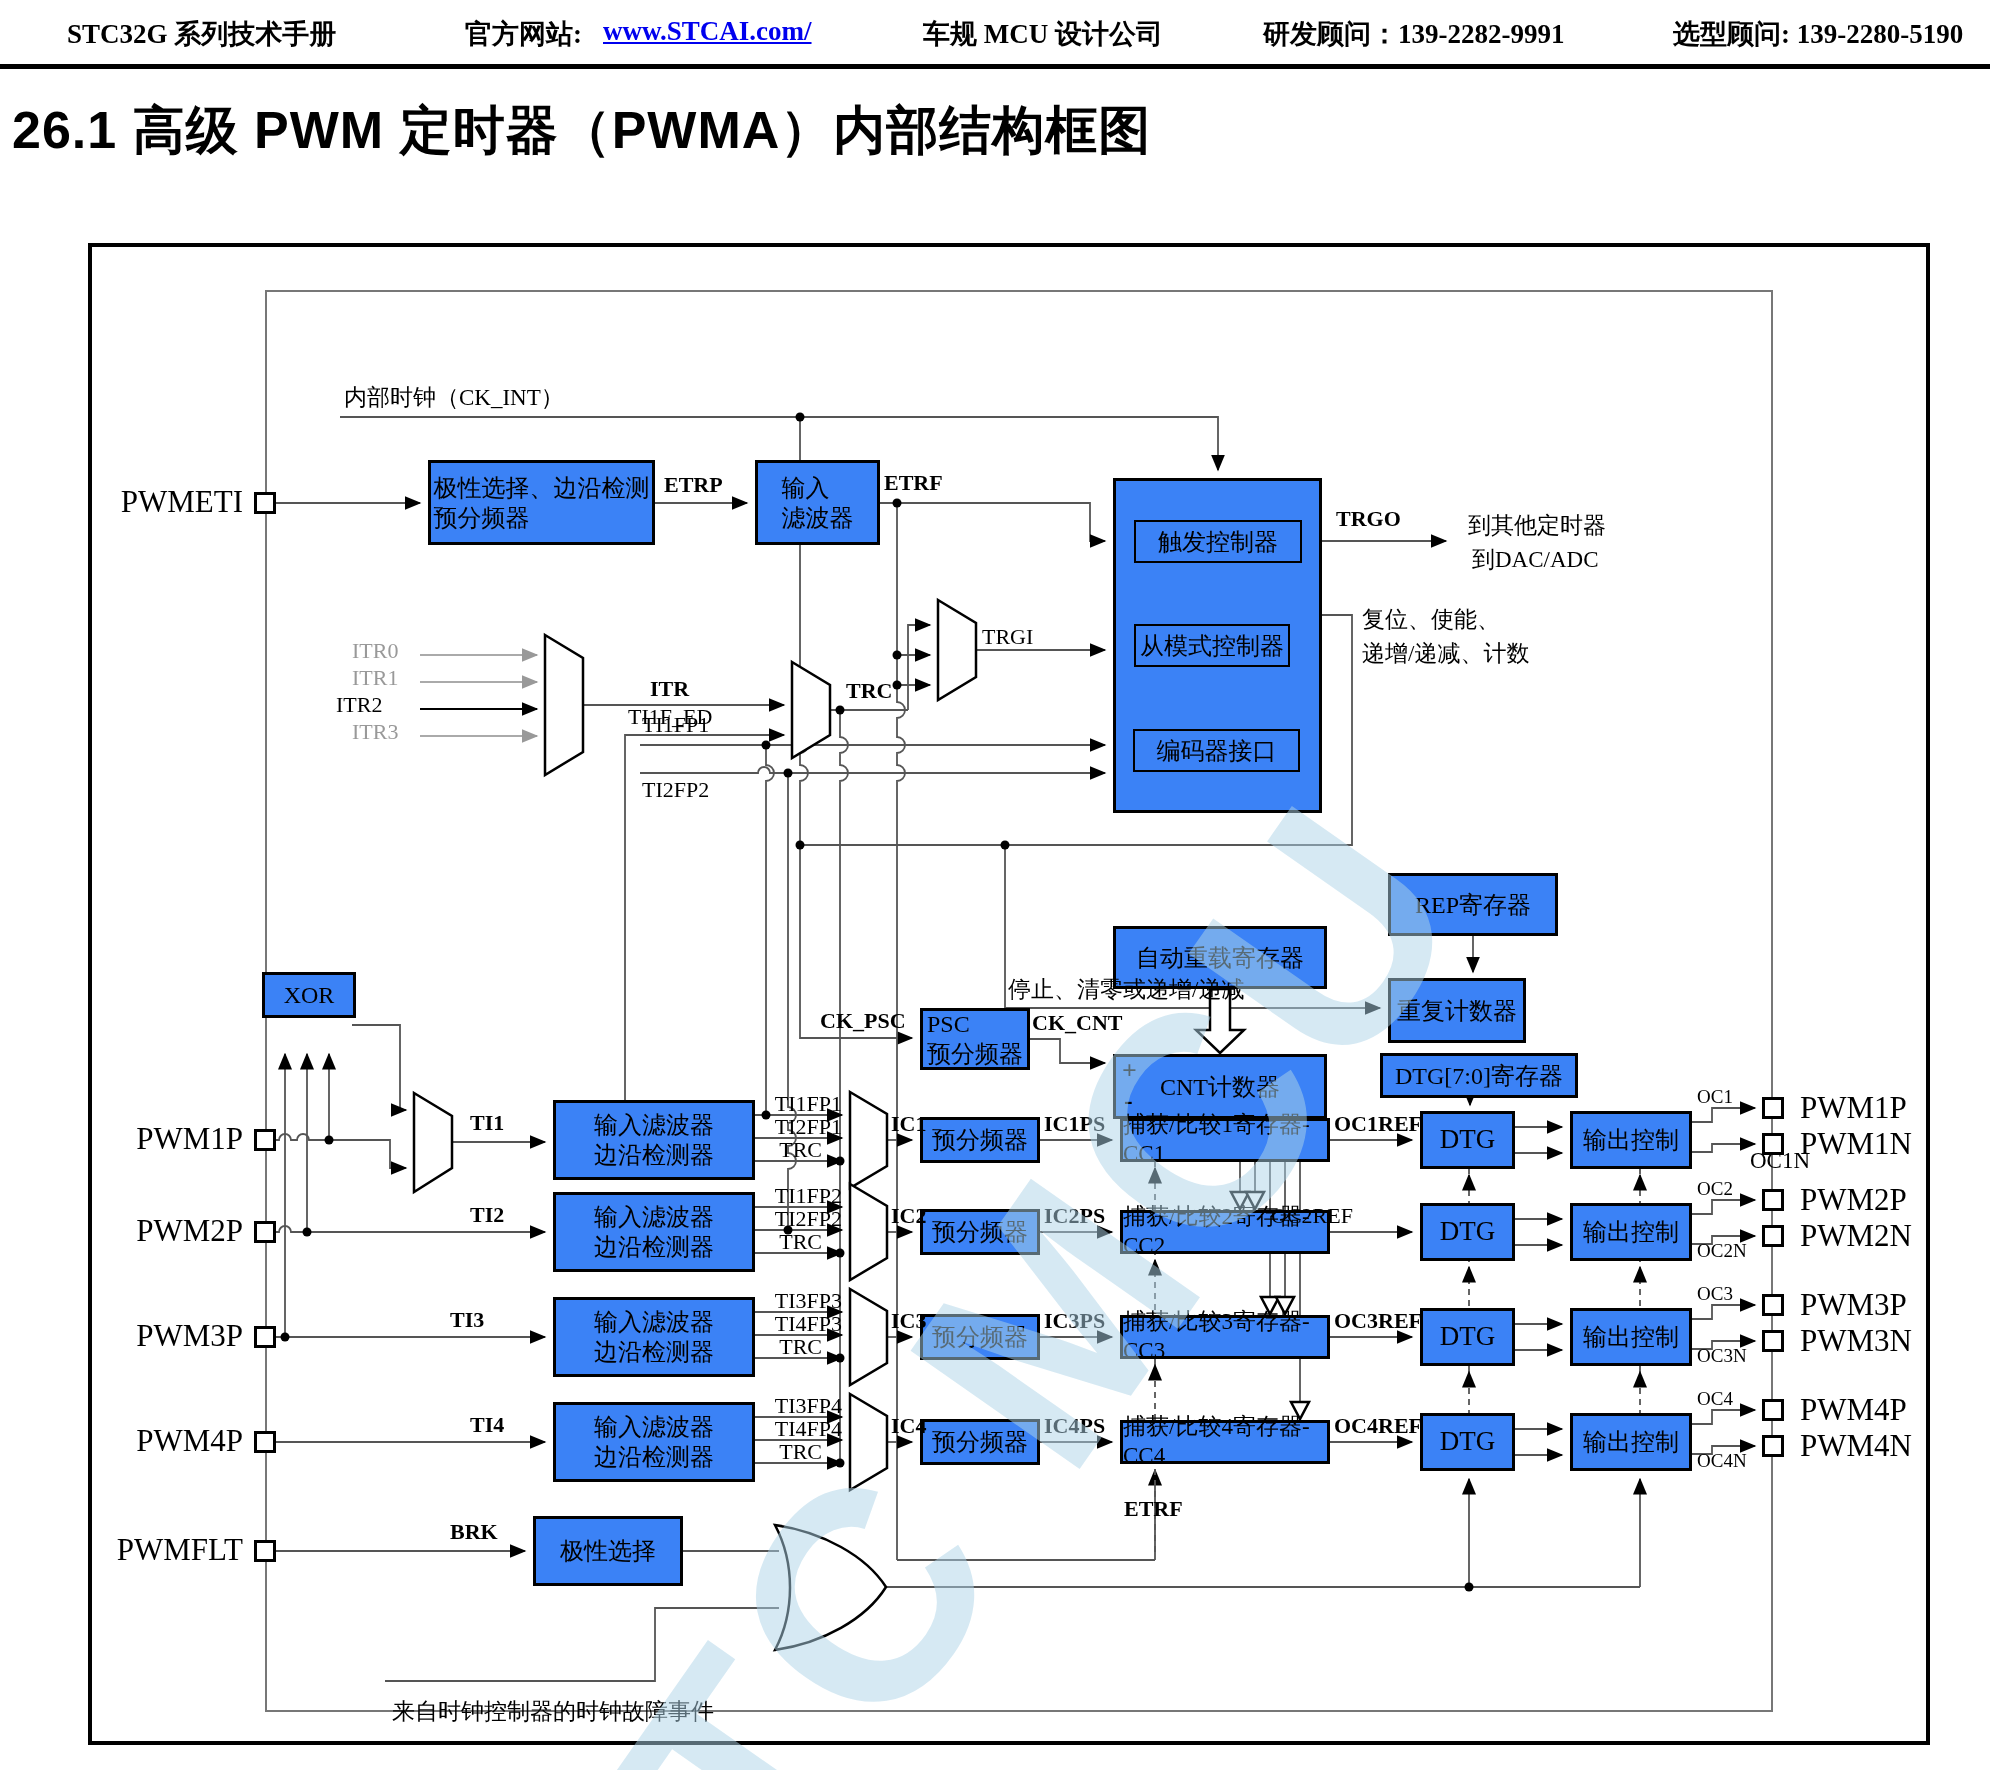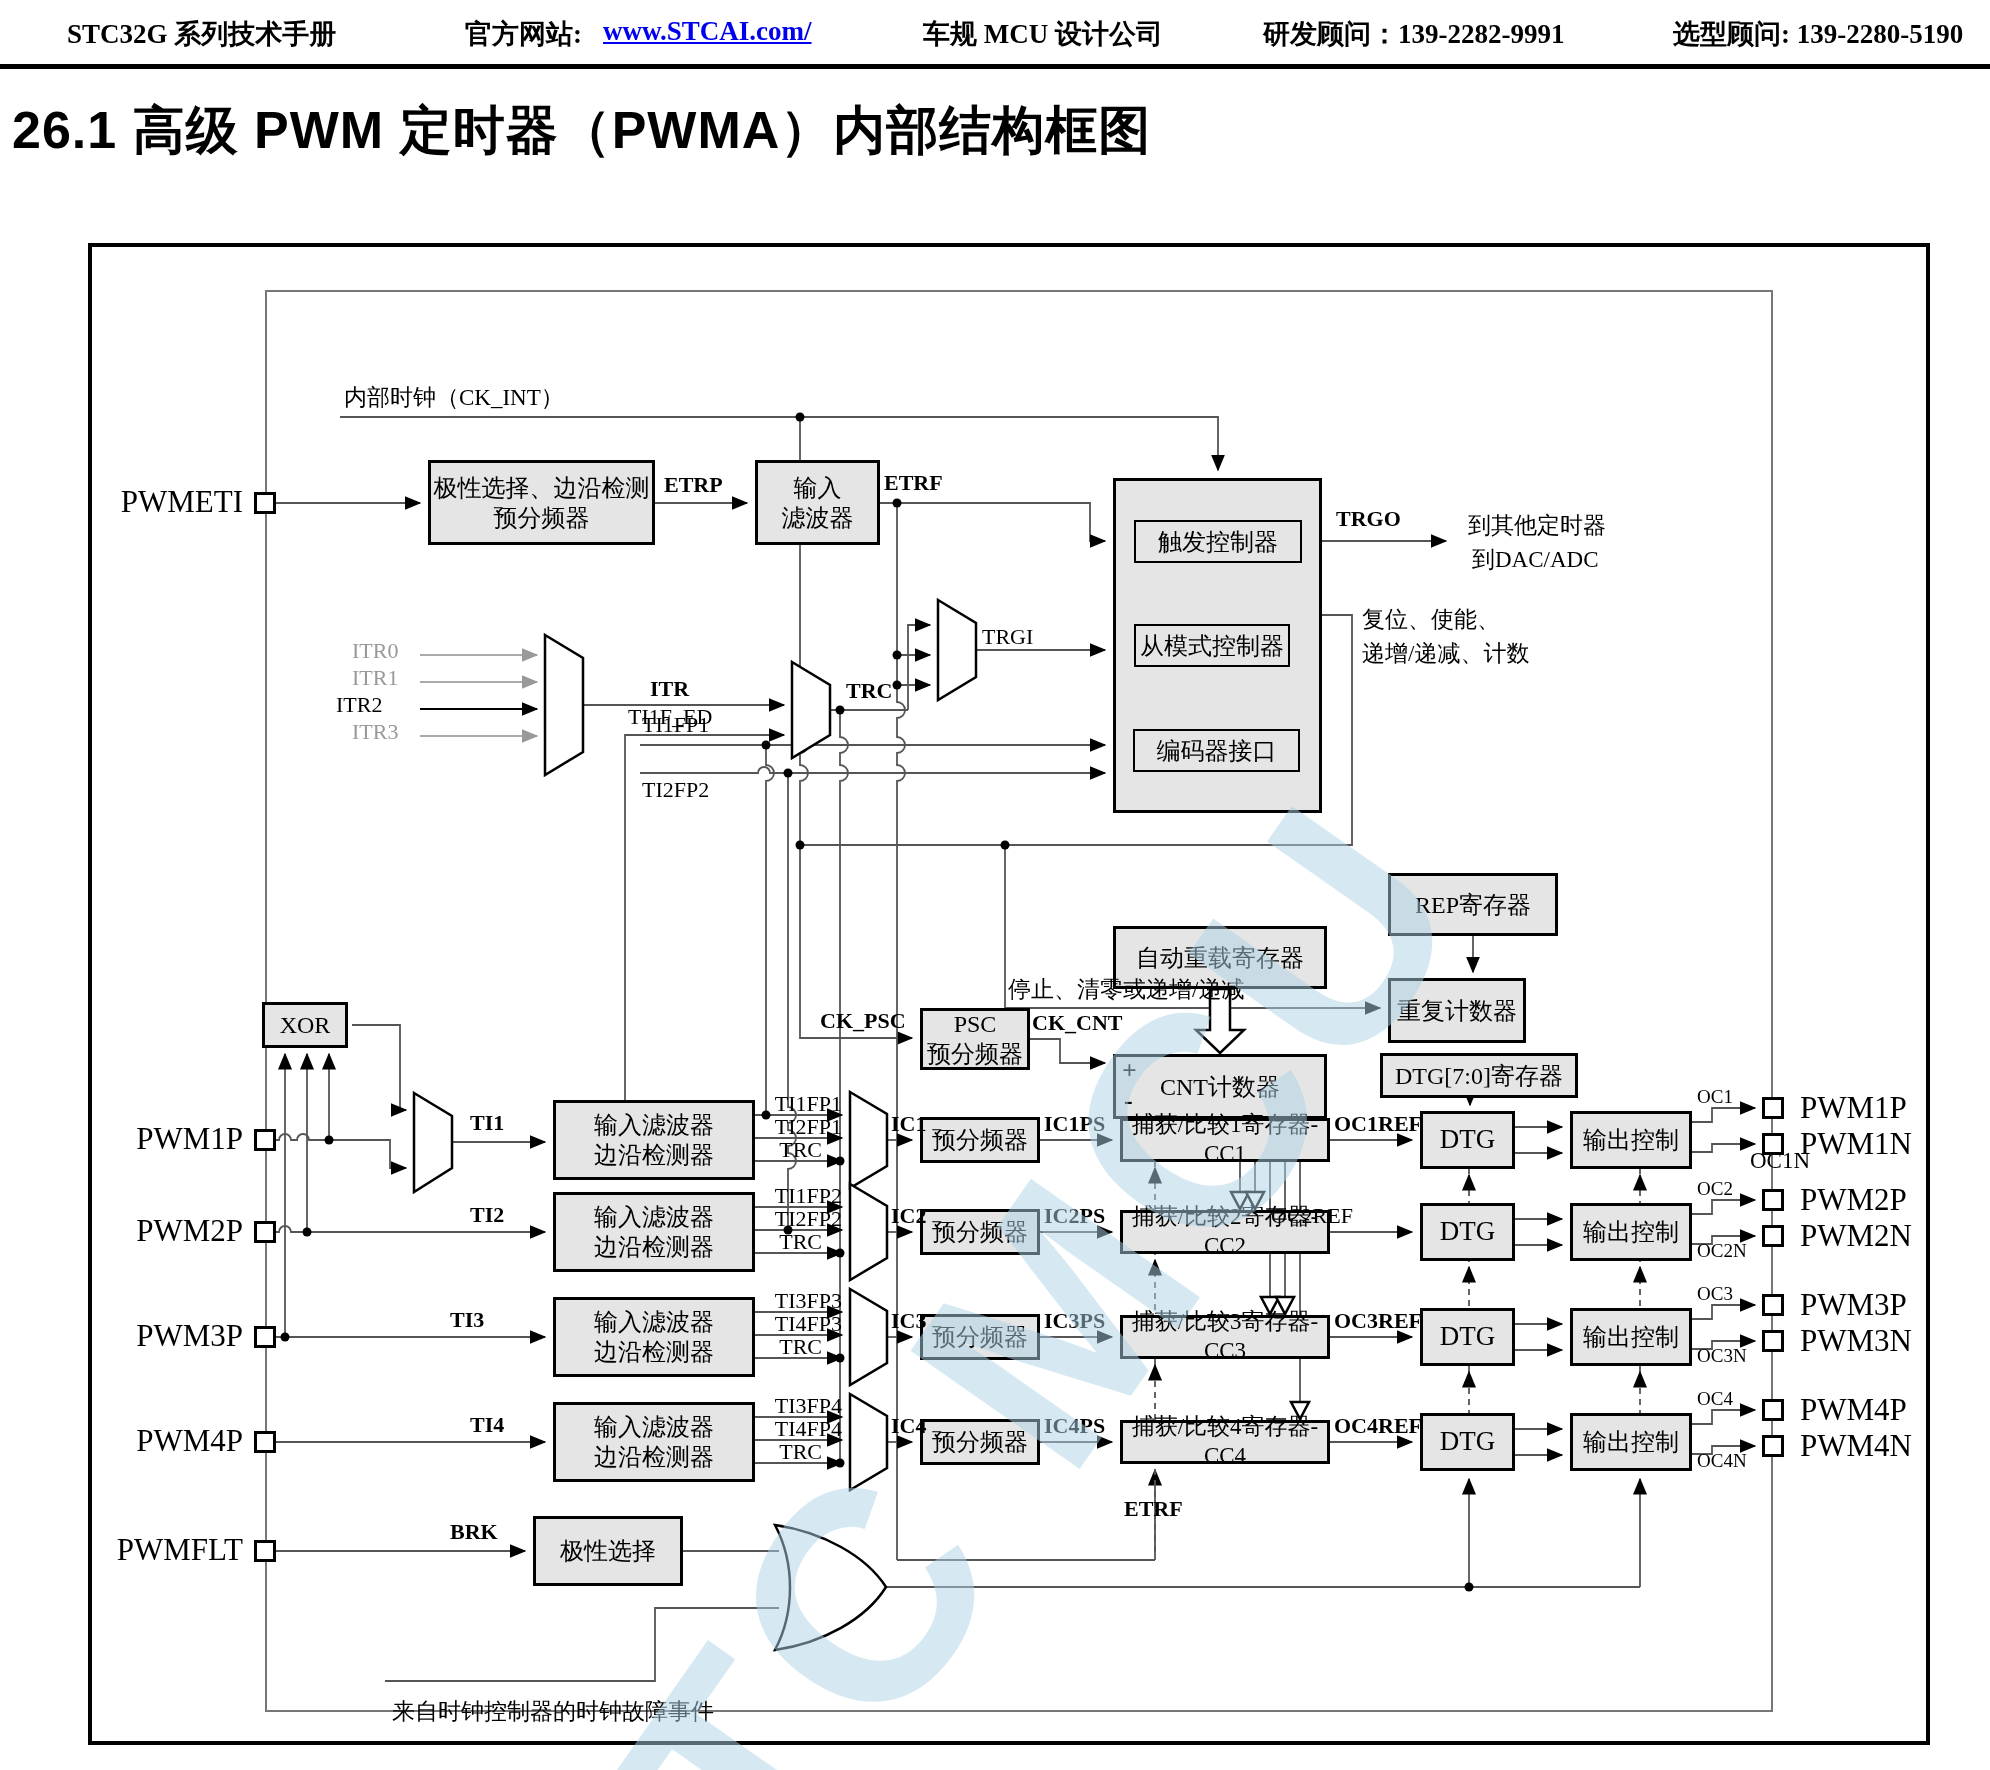--- a/index.html
+++ b/index.html
@@ -7,22 +7,22 @@
         font-family:"Liberation Serif","DejaVu Serif",serif;color:#000;}
   
   .hdr{position:absolute;top:16px;font-size:27px;font-weight:bold;white-space:nowrap;margin-left:45px;}
   .rule{position:absolute;left:0;top:64px;width:1990px;height:5px;background:#000;}
   .title{position:absolute;left:12px;top:96px;font-size:52px;font-weight:bold;
          font-family:"Liberation Sans","DejaVu Sans",sans-serif;letter-spacing:1px;}
   
   .outer{position:absolute;left:88px;top:243px;width:1842px;height:1502px;border:4px solid #000;box-sizing:border-box;}
   .inner{position:absolute;left:265px;top:290px;width:1508px;height:1422px;border:2px solid #777;box-sizing:border-box;}
   
-  .box{position:absolute;background:#e5e5e5;border:3px solid #000;box-sizing:border-box;
-       display:flex;align-items:center;justify-content:center;text-align:center;
+  .box{position:absolute;background:#3b82f6;border:3px solid #000;box-sizing:border-box;
+       display:flex;align-items:center;justify-content:center;
        font-size:24px;line-height:1.25;white-space:pre-line;z-index:2;}
   .b2{border-width:2px;}
   
   .lab{position:absolute;font-size:22px;white-space:nowrap;z-index:2;}
   .cn{font-size:23px;}
   .ra{text-align:right;}
   .gray{color:#999;}
   .port{position:absolute;width:16px;height:16px;border:3px solid #000;background:#fff;box-sizing:content-box;z-index:3;}
   .plab{position:absolute;font-size:31px;white-space:nowrap;z-index:2;}
   svg.wires{position:absolute;left:0;top:0;z-index:1;}
@@ -236,21 +236,21 @@
   <div class="box" style="left:1113px;top:926px;width:214px;height:63px">自动重载寄存器</div>
   <div class="box" style="left:1388px;top:873px;width:170px;height:63px">REP寄存器</div>
   <div class="box" style="left:1388px;top:978px;width:138px;height:65px">重复计数器</div>
   <div class="box" style="left:920px;top:1008px;width:110px;height:62px">PSC
 预分频器</div>
   <div class="box" style="left:1113px;top:1054px;width:214px;height:65px"><span>CNT计数器</span></div>
   <span class="pm" style="left:1122px;top:1056px">+</span>
   <span class="pm" style="left:1124px;top:1086px">-</span>
   <div class="box" style="left:1380px;top:1053px;width:198px;height:45px">DTG[7:0]寄存器</div>
 
-  <div class="box" style="left:262px;top:1002px;width:86px;height:46px">XOR</div>
+  <div class="box" style="left:262px;top:972px;width:94px;height:46px">XOR</div>
   <div class="box" style="left:533px;top:1516px;width:150px;height:70px">极性选择</div>
 
   <div class="box" style="left:553px;top:1100px;width:202px;height:80px">输入滤波器
 边沿检测器</div>
   <div class="box" style="left:553px;top:1192px;width:202px;height:80px">输入滤波器
 边沿检测器</div>
   <div class="box" style="left:553px;top:1297px;width:202px;height:80px">输入滤波器
 边沿检测器</div>
   <div class="box" style="left:553px;top:1402px;width:202px;height:80px">输入滤波器
 边沿检测器</div>

